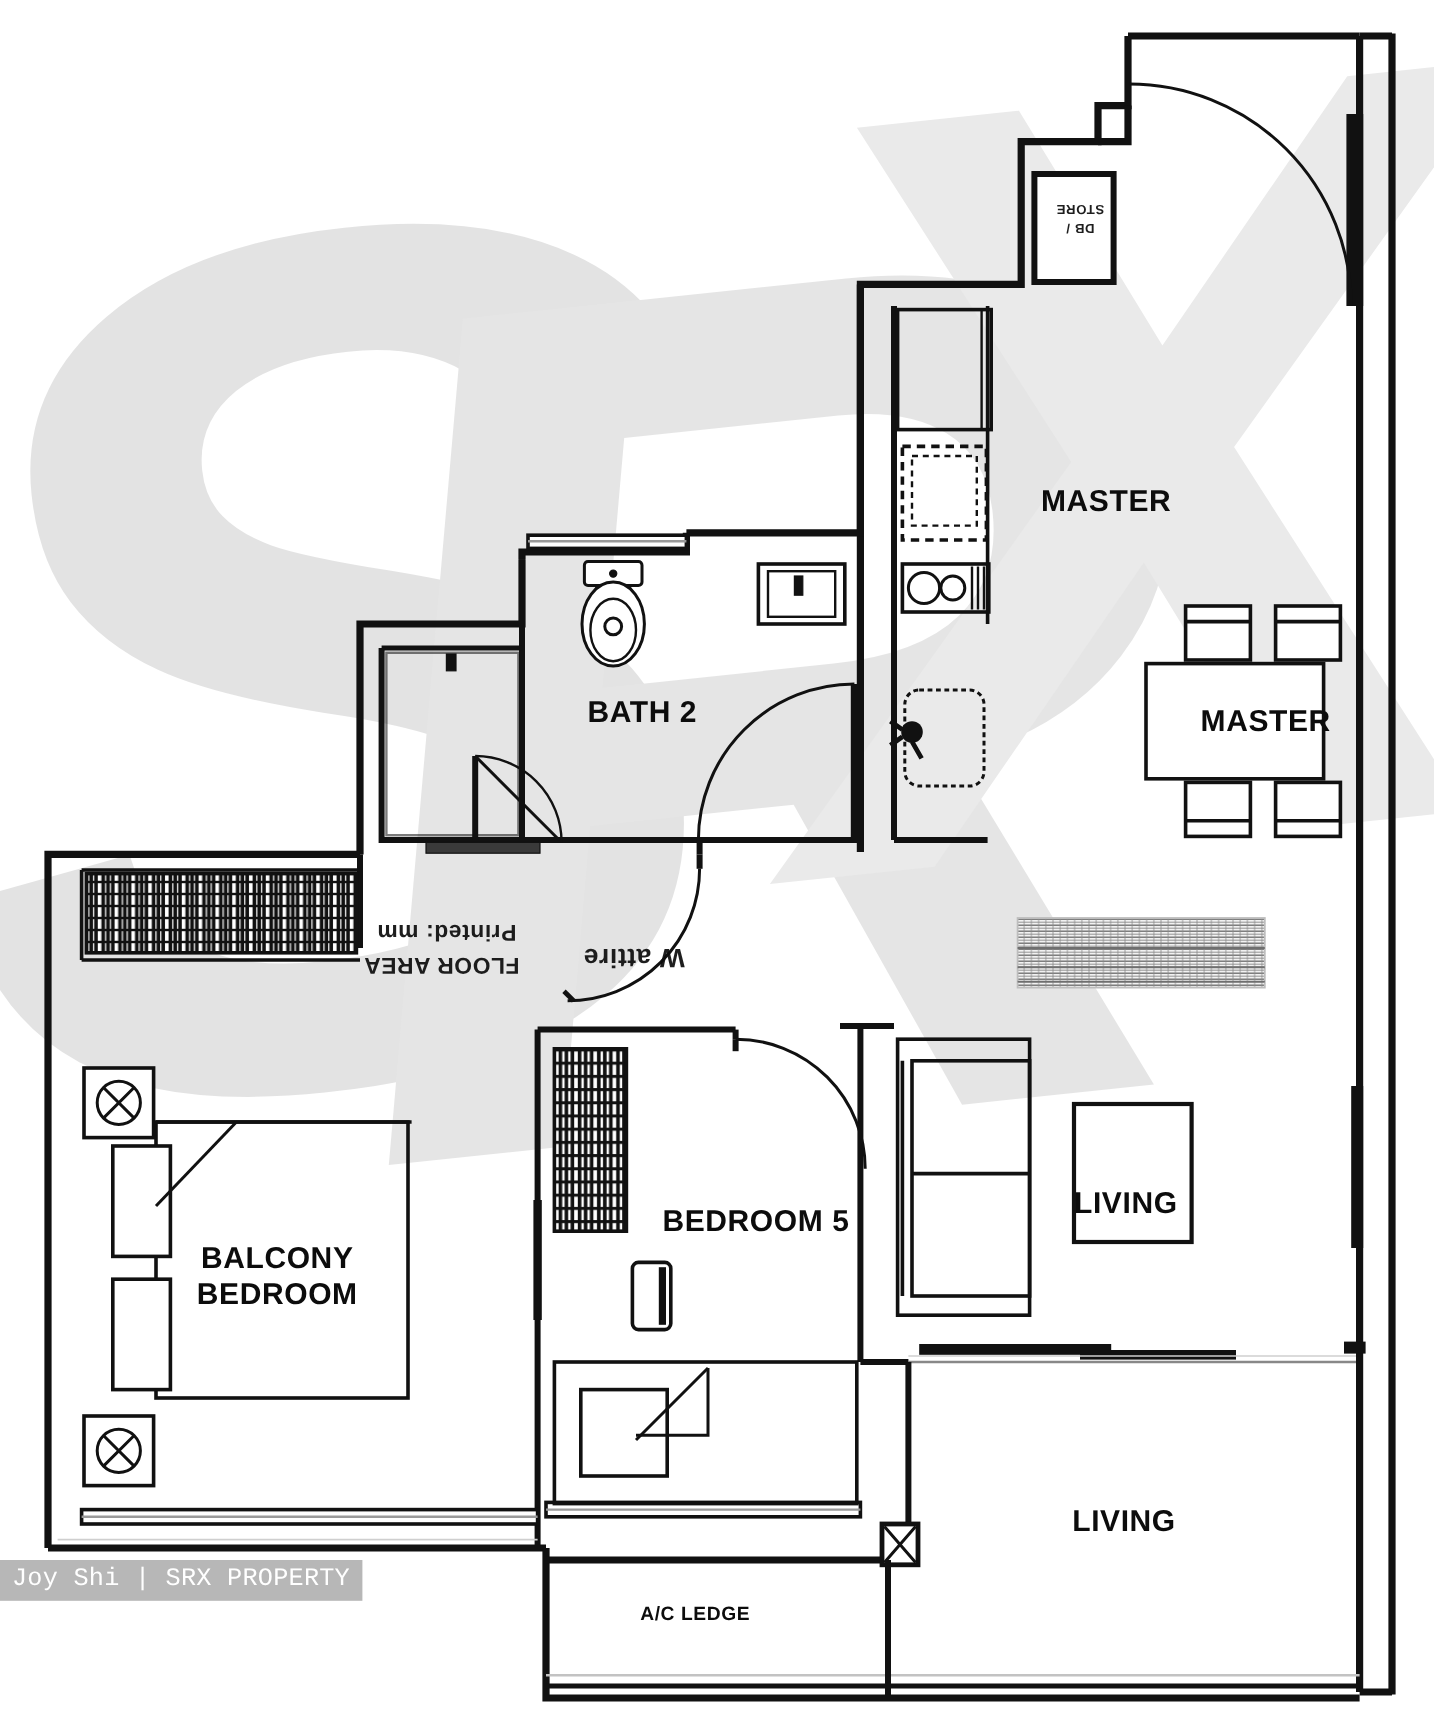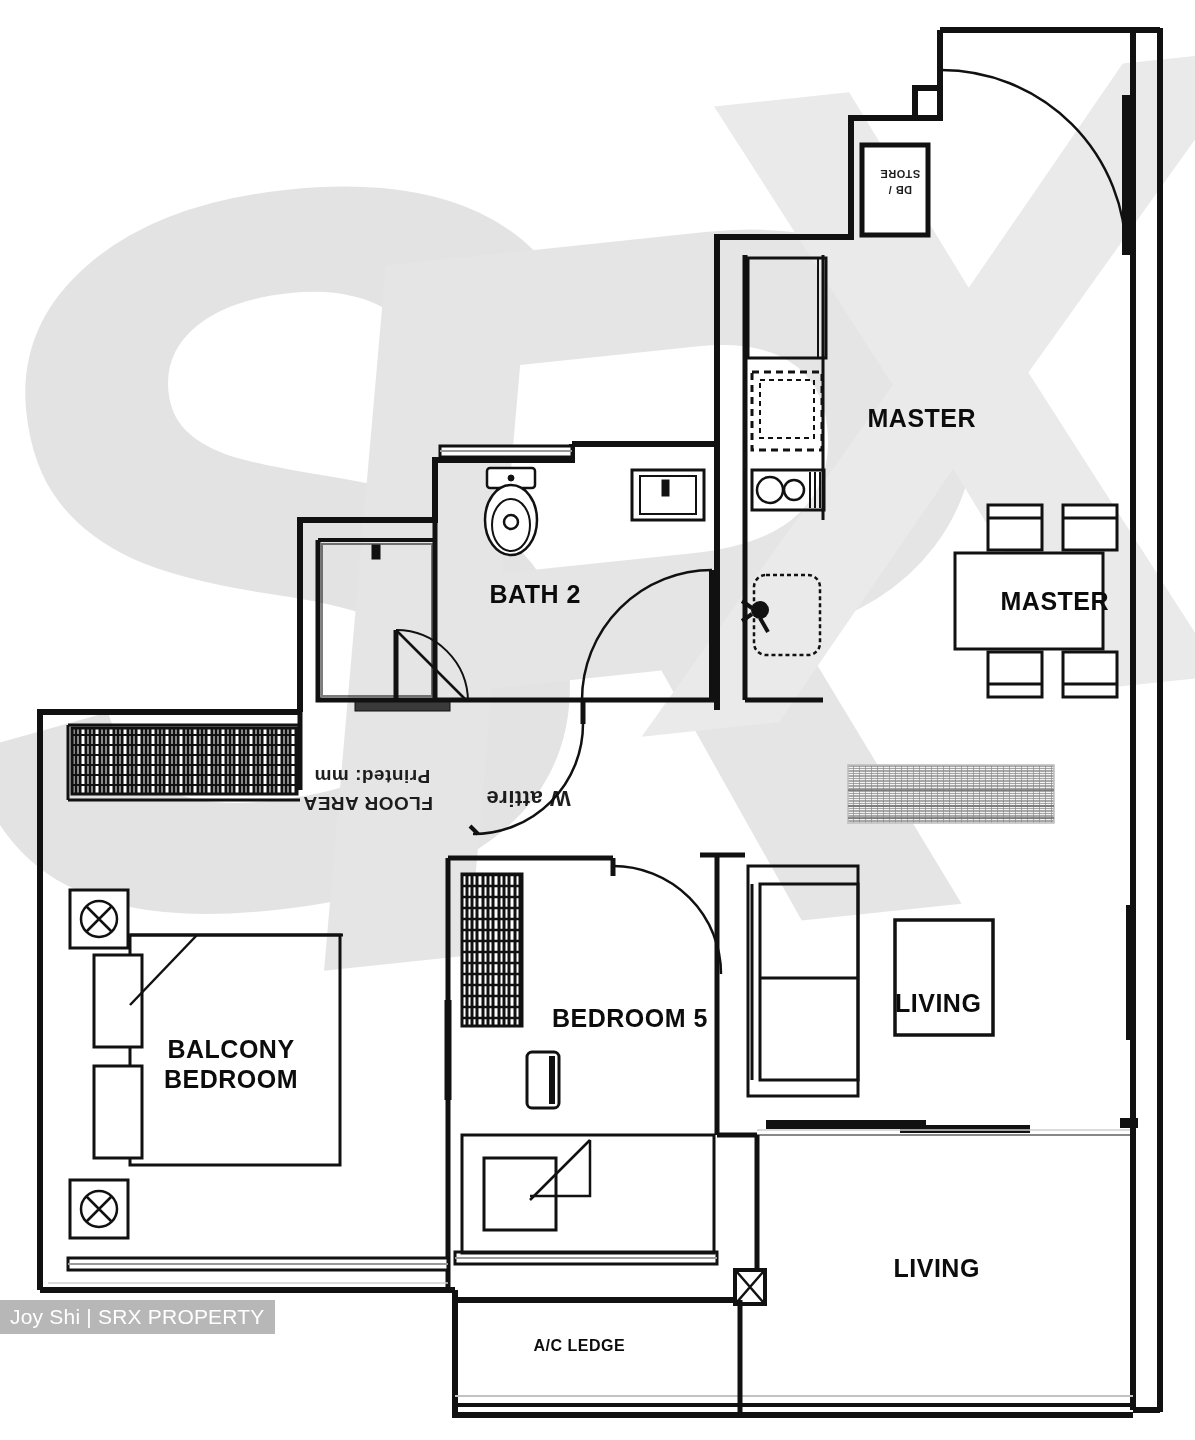--- a/index.html
+++ b/index.html
@@ -4,21 +4,21 @@
 <style>
   html,body{margin:0;padding:0;background:#ffffff;}
   body{font-family:"Liberation Sans",sans-serif;}
   #stage{position:relative;width:1195px;height:1440px;background:#fff;overflow:hidden;}
   #stage svg{position:absolute;left:0;top:0;}
   .wm-credit{
     position:absolute;left:0;top:1300px;
     background:rgba(170,170,170,0.85);
     color:#ffffff;font-size:21px;line-height:34px;
     padding:0 10px;letter-spacing:.2px;
-    font-family:Liberation Sans, sans-serif;
+    font-family:Liberation Mono, monospace;
     white-space:nowrap;
   }
   .rlabel{
     position:absolute;
     font-family:"Liberation Sans",sans-serif;
     font-weight:bold;color:#0c0c0c;
     white-space:pre;letter-spacing:.5px;
     text-align:center;
   }
   .rot180{transform:rotate(180deg);opacity:.92;}

